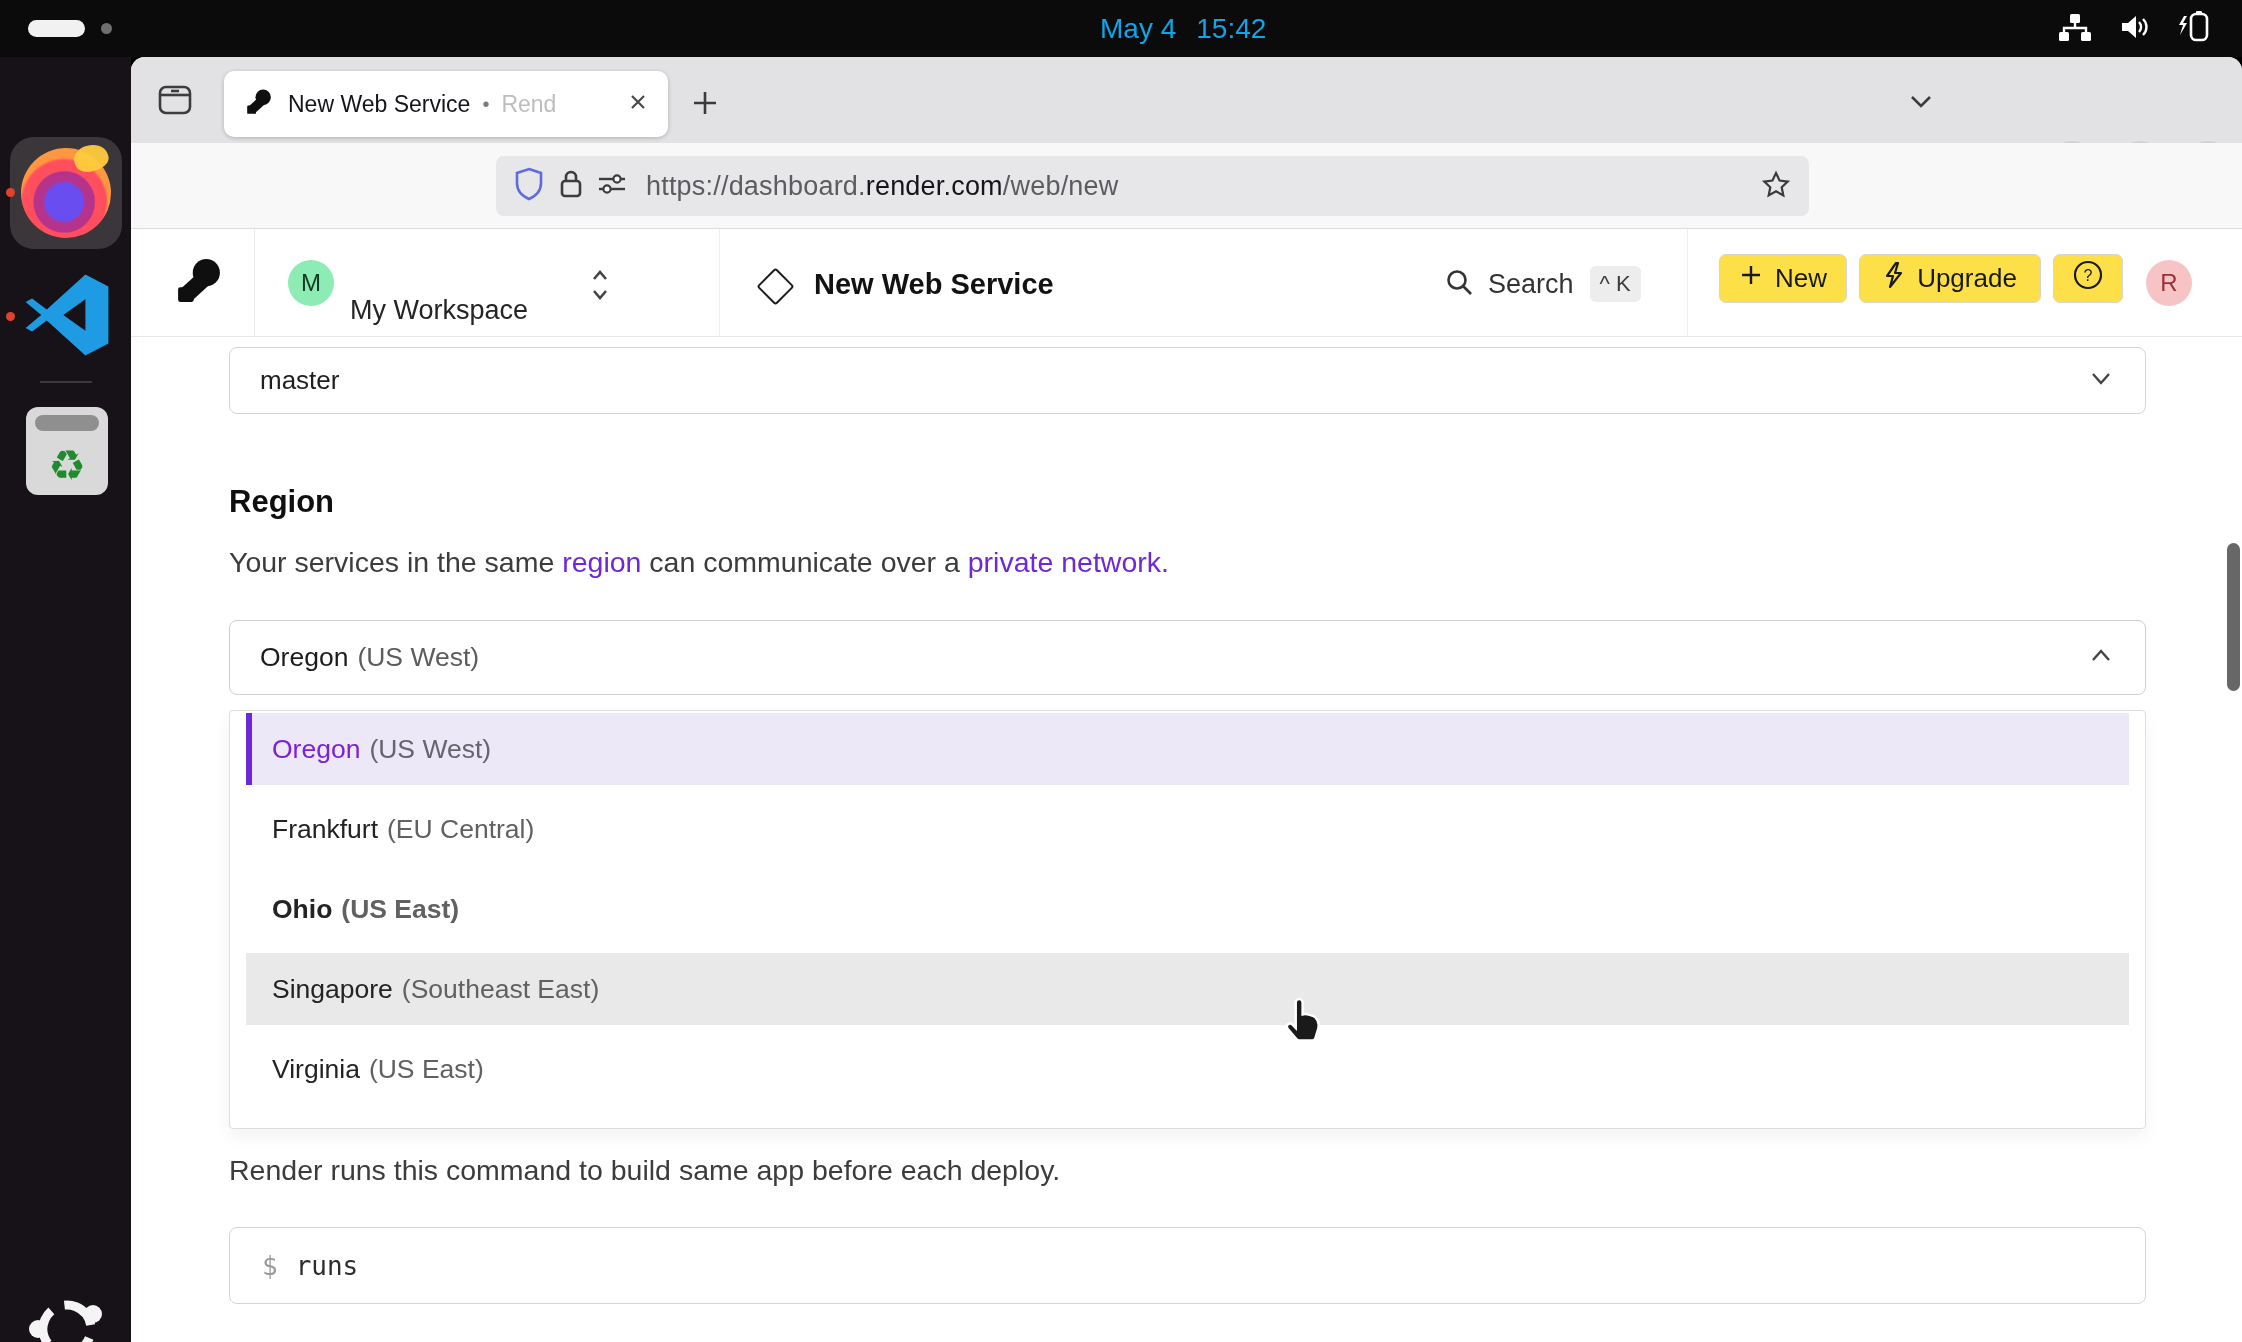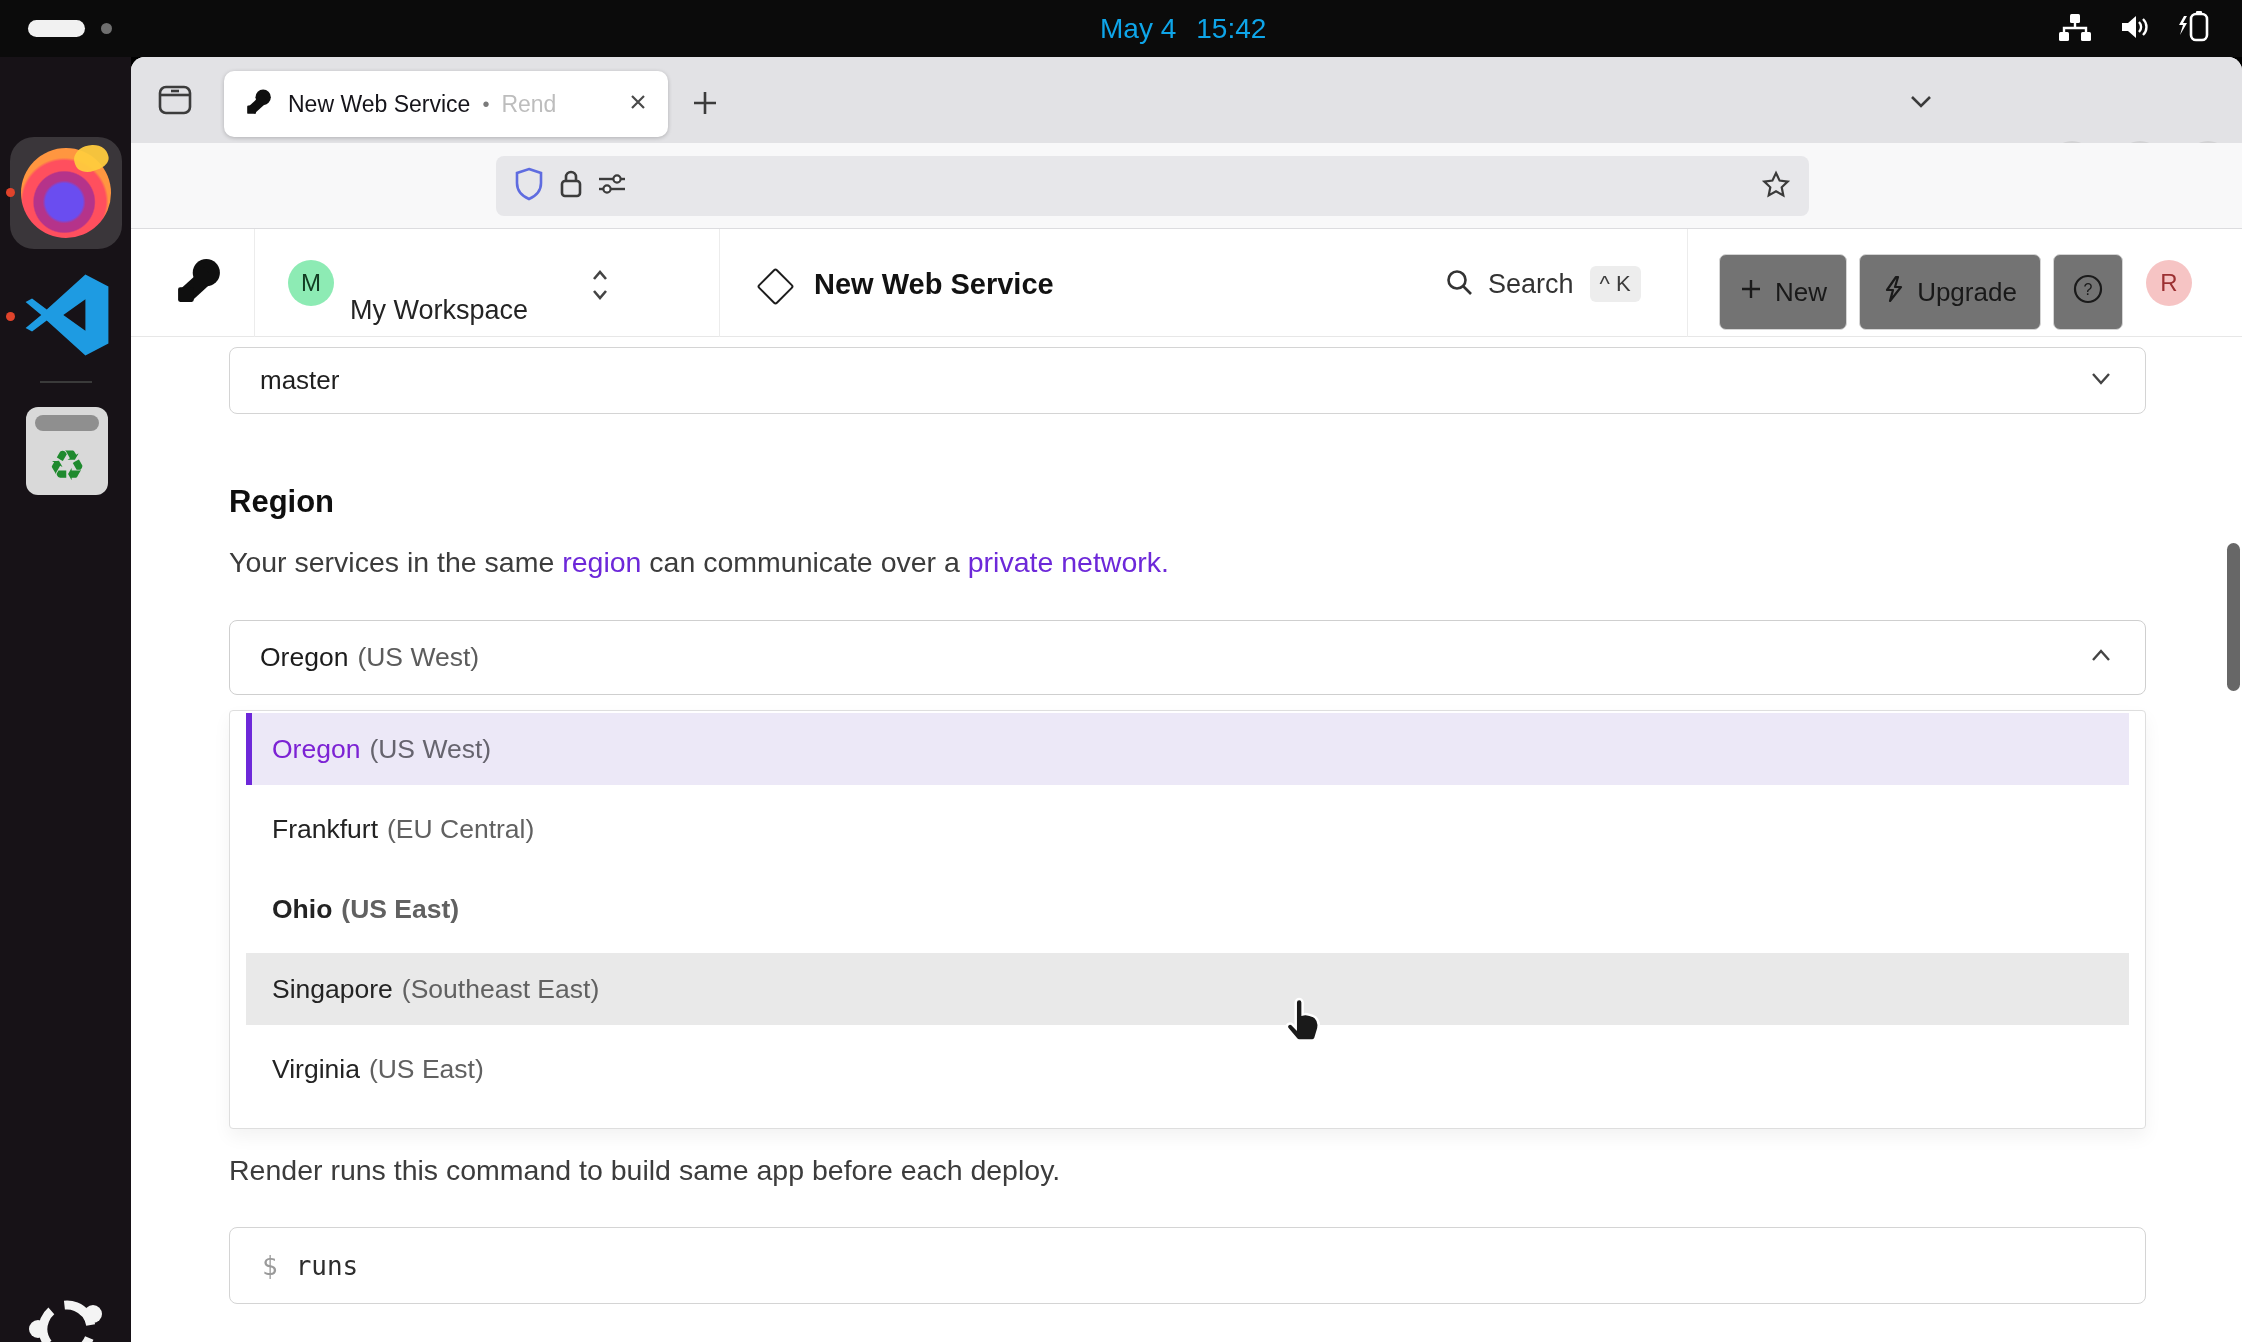--- a/index.html
+++ b/index.html
@@ -53,21 +53,21 @@
   .vdiv { top:229px; width:1px; height:108px; background:#ececec; }
   .rlogo { left:176px; top:259px; }
   .avatar { width:46px; height:46px; border-radius:50%; display:flex; align-items:center; justify-content:center; font-size:24px; }
   .av-m { left:288px; top:260px; background:#8debb4; color:#123c22; }
   .ws-name { left:350px; top:270px; font-size:27px; color:#242424;margin-top:28px; }
   .diamond { left:762px; top:273px; width:27px; height:27px; border:2.4px solid #1d1d1d; transform:rotate(45deg); border-radius:3px; }
   .page-title { left:814px; top:268px; font-size:29px; font-weight:600; color:#121212; }
   .search-wrap { left:1444px; top:266px; display:flex; align-items:center; }
   .search-label { font-size:27px; color:#333; margin-left:14px; }
   .kbd { margin-left:16px; background:#ededed; border-radius:6px; padding:5px 10px; font-size:22px; color:#3c3c3c; }
-  .hbtn { top:254px; height:76px; border:1.6px solid #d5d5d5; border-radius:7px; background:#737373; display:flex; align-items:center; justify-content:center; font-size:26px; color:#191919; }
+  .hbtn { top:254px; height:49px; border:1.6px solid #d5d5d5; border-radius:7px; background:#fde047; display:flex; align-items:center; justify-content:center; font-size:26px; color:#191919; }
   .btn-new { left:1719px; width:128px; gap:12px; }
   .btn-upg { left:1859px; width:182px; gap:12px; }
   .btn-help { left:2053px; width:70px; }
   .av-r { left:2146px; top:260px; background:#f6c4c4; color:#9c3032; }
 
   
   .content { left:131px; top:337px; width:2111px; height:1005px; background:#fff; }
   .field { left:229px; width:1917px; background:#fff; border:1.6px solid #d4d4d4; border-radius:8px; display:flex; align-items:center; }
   .branch { top:347px; height:67px; padding:0 30px; font-size:26px; color:#1f1f1f; }
   .sec-heading { left:229px; top:484px; font-size:31px; font-weight:700; color:#0f0f0f; }
@@ -215,20 +215,23 @@
     <span style="margin-left:14px;"><svg width="26" height="32" viewBox="0 0 26 32">
           <rect x="4" y="13" width="18" height="15" rx="3" fill="none" stroke="#3c3c3c" stroke-width="2.6"></rect>
           <path d="M8 13 V9 a5 5 0 0 1 10 0 v4" fill="none" stroke="#3c3c3c" stroke-width="2.6"></path>
         </svg></span>
     <span style="margin-left:12px;"><svg width="32" height="30" viewBox="0 0 32 30">
           <line x1="3" y1="10" x2="29" y2="10" stroke="#3c3c3c" stroke-width="2.4"></line>
           <circle cx="21" cy="10" r="3.6" fill="#f8f8f9" stroke="#3c3c3c" stroke-width="2.2"></circle>
           <line x1="3" y1="20" x2="29" y2="20" stroke="#3c3c3c" stroke-width="2.4"></line>
           <circle cx="11" cy="20" r="3.6" fill="#f8f8f9" stroke="#3c3c3c" stroke-width="2.2"></circle>
         </svg></span>
+    <span class="url-text">
+      <span class="url-dim">https://dashboard.</span><span class="url-host">render.com</span><span class="url-dim">/web/new</span>
+    </span>
     <span class="url-star"><svg width="30" height="30" viewBox="0 0 30 30">
           <path d="M15 3 l3.6 7.6 8.1 1 -6 5.7 1.6 8.1 -7.3-4.1 -7.3 4.1 1.6-8.1 -6-5.7 8.1-1 Z" fill="none" stroke="#3a3a3a" stroke-width="2.2"></path>
         </svg></span>
   </div>
   <div class="abs nav-right">
     <span><svg width="32" height="30" viewBox="0 0 32 30">
           <path d="M4 4 h24 v9 a12 11 0 0 1 -24 0 Z" fill="none" stroke="#3a3a3a" stroke-width="2.6"></path>
           <polyline points="10,11 16,17 22,11" fill="none" stroke="#3a3a3a" stroke-width="2.6"></polyline>
         </svg></span>
     <span style="position:relative;"><svg width="34" height="34" viewBox="0 0 34 34">

